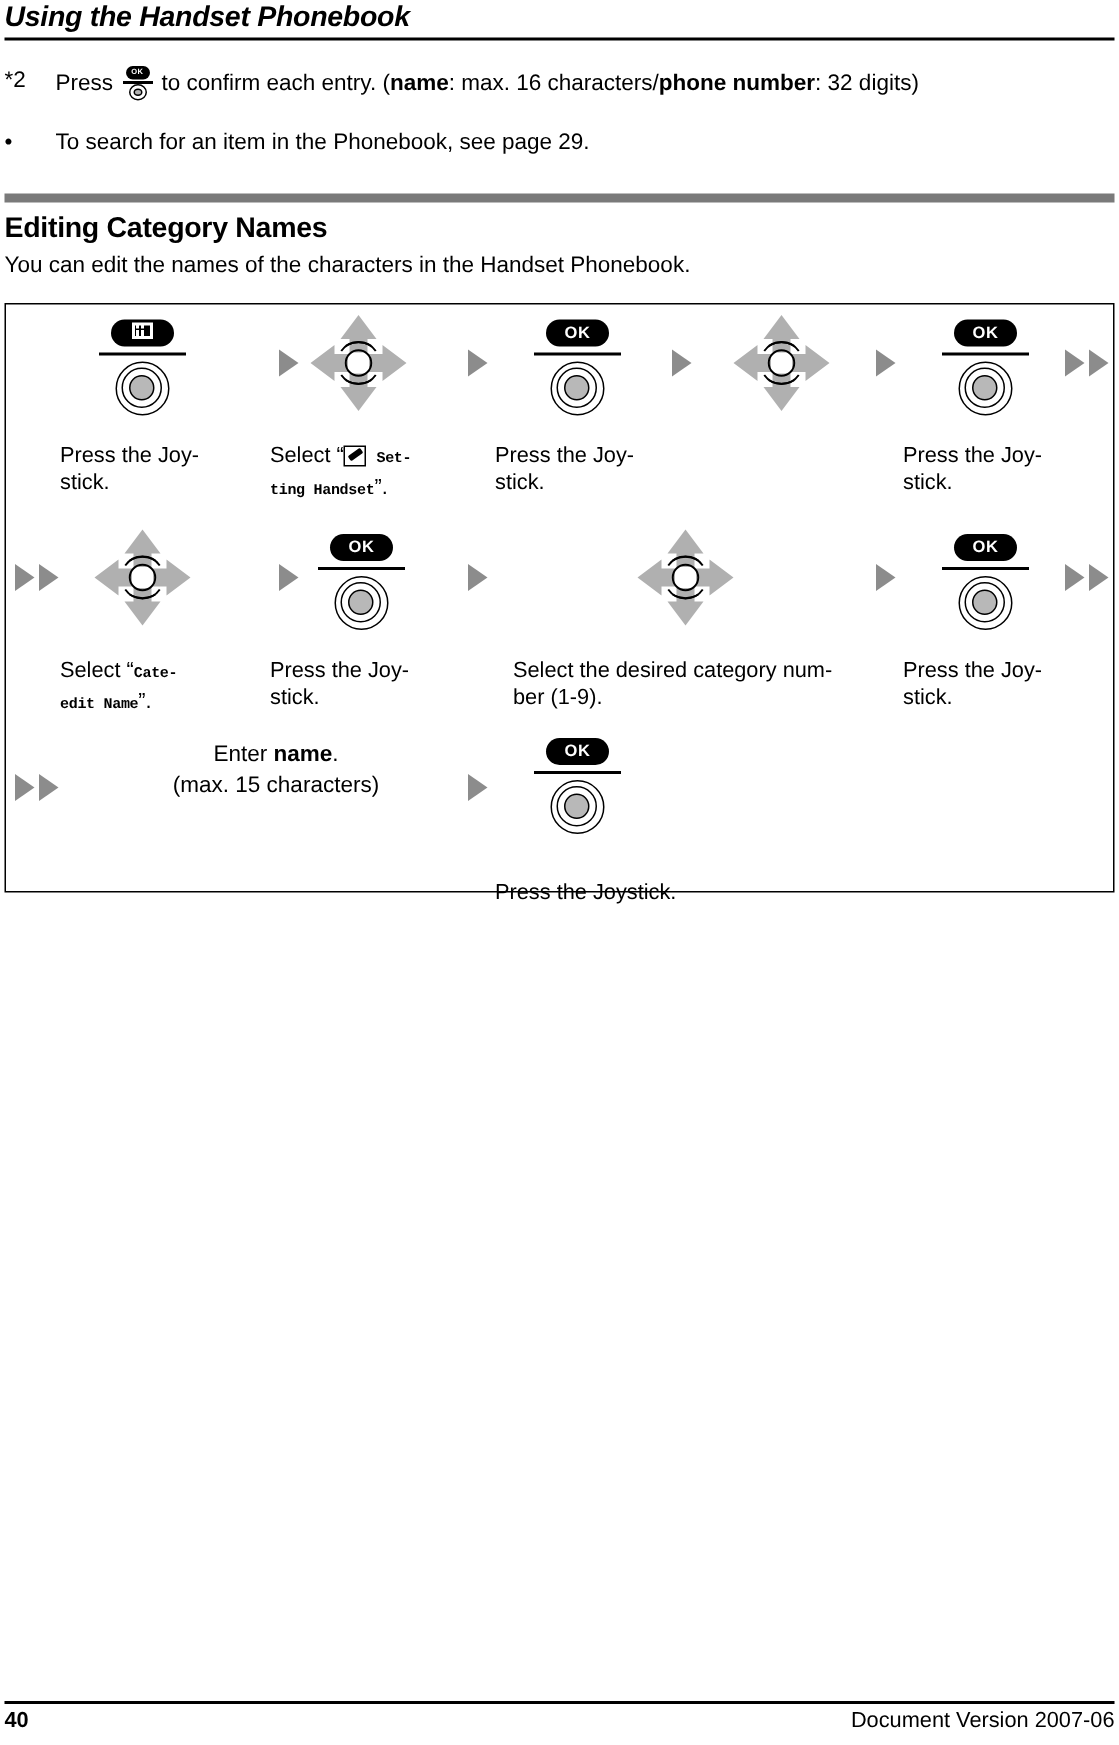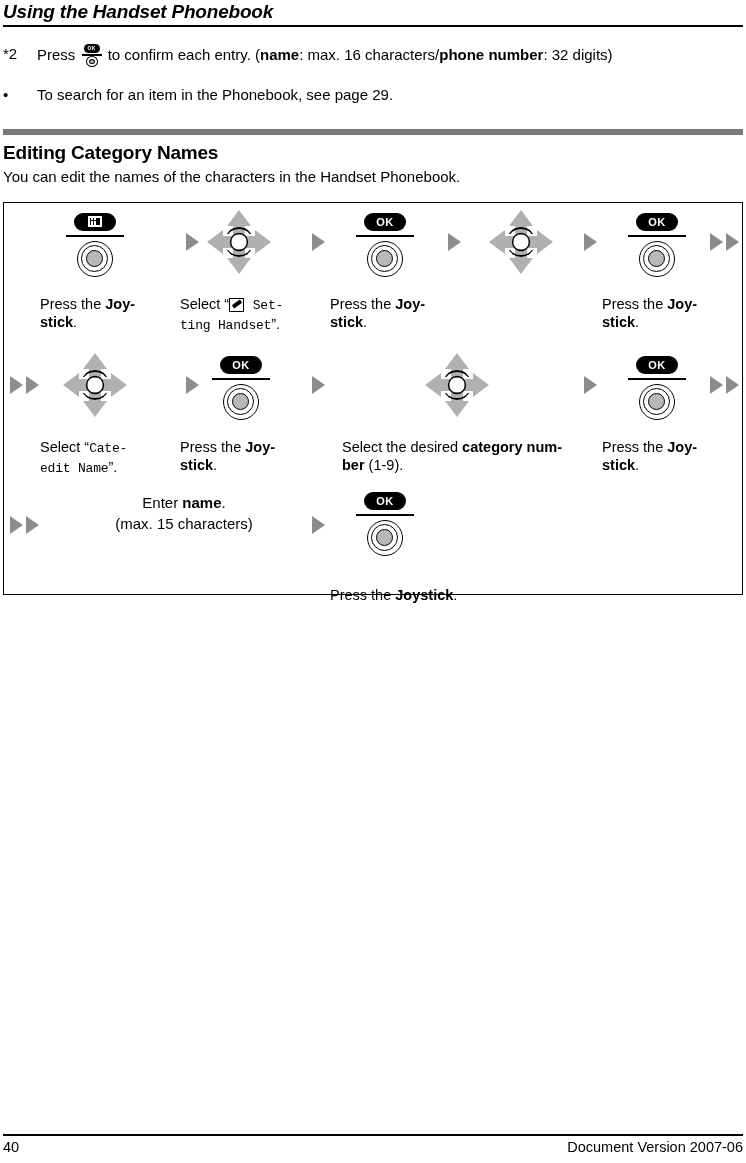--- a/index.html
+++ b/index.html
@@ -277,25 +277,25 @@
     gap: 3px;
   }
 
   
   .caption {
     position: absolute;
     top: 90px;
     font-size: 14.5px;
     line-height: 18px;
   }
-  .caption b { font-weight: bold; text-align: right; }
+  .caption b { font-weight: normal; text-align: right; }
   .mono {
     font-family: "Liberation Mono", monospace;
-    font-weight: normal;
-    font-size: 13px;
+    font-weight: bold;
+    font-size: 10px;
     letter-spacing: -0.2px;
     text-align: right;
   }
 
   
   .pencil-box {
     display: inline-block;
     width: 15px;
     height: 14px;
     border: 1.3px solid #000;
@@ -335,21 +335,21 @@
     height: 1.5px;
     background: #000;
   }
   .footer {
     position: absolute;
     left: 3px;
     top: 1139px;
     width: 740px;
     font-size: 14.5px;
   }
-  .footer .pg { position: absolute; left: 0; top: 0; }
+  .footer .pg { position: absolute; left: 0; top: 0; font-weight: bold; }
   .footer .docver { position: absolute; right: 0; top: 0; text-align: right; }
 </style>
 </head>
 <body>
 
 <div class="page-header">
   <div class="head-title">Using the Handset Phonebook</div>
   <div class="head-rule"></div>
 </div>
 

